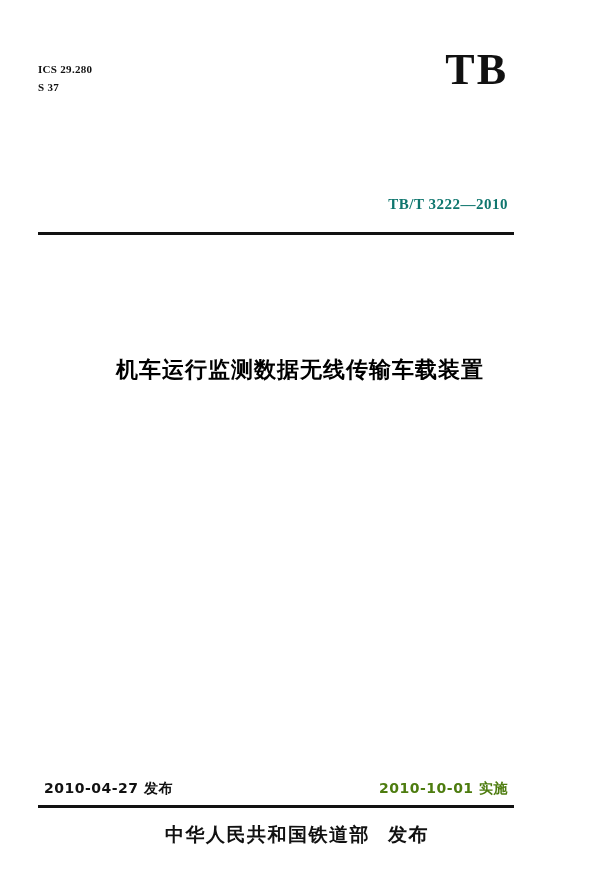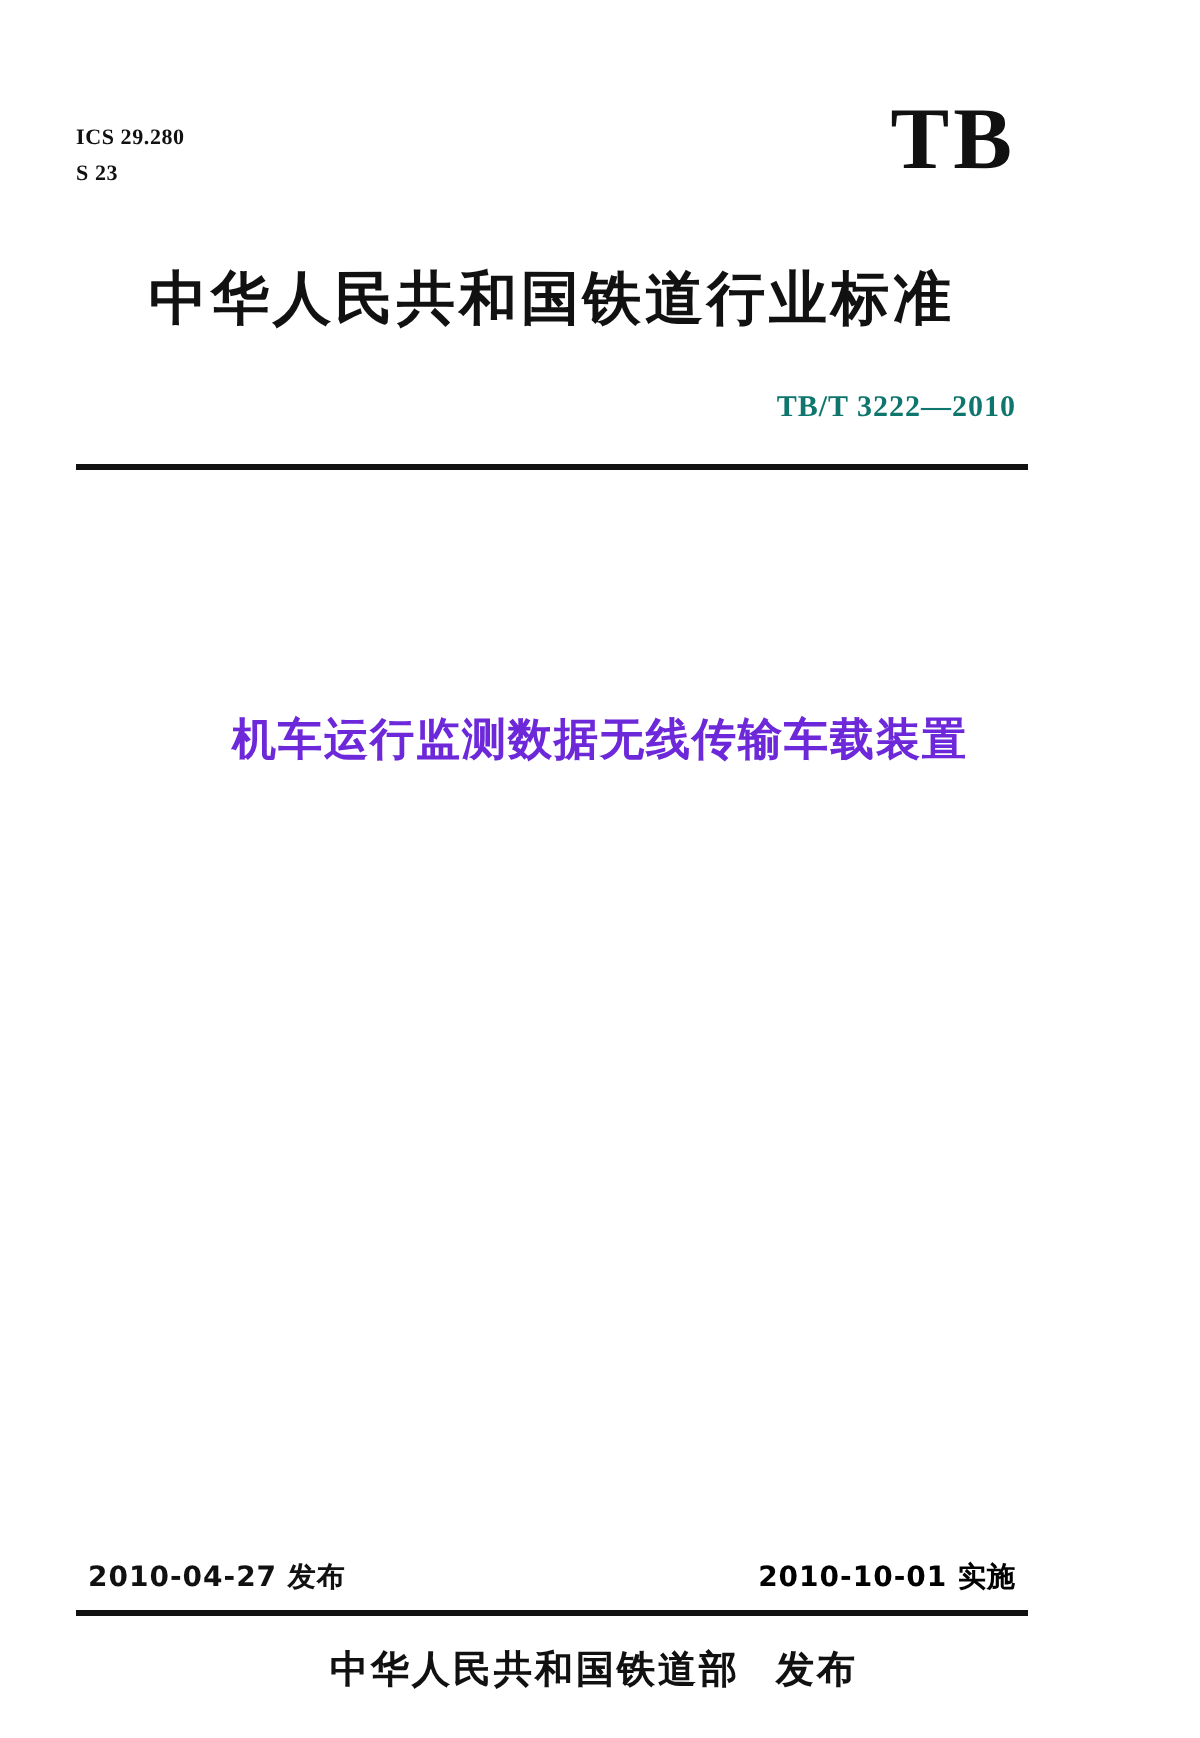--- a/index.html
+++ b/index.html
@@ -84,21 +84,21 @@
   
   .subject-cn {
     position: absolute;
     left: 0;
     right: 0;
     top: 355px;
     text-align: center;
     font-family: "DejaVu Sans", sans-serif;
     font-size: 22px;
     font-weight: bold;
-    color: #6d28d9;
+    color: #000000;
     letter-spacing: 1px;
     padding-left: 48px;
   }
 
   
   .subject-en {
     position: absolute;
     left: 0;
     right: 0;
     top: 410px;
@@ -121,21 +121,21 @@
     color: #111;
     letter-spacing: 0.5px;
   }
   .effective-date {
     position: absolute;
     right: 44px;
     top: 780px;
     font-family: "DejaVu Sans", sans-serif;
     font-size: 14px;
     font-weight: bold;
-    color: #000000;
+    color: #4d7c0f;
     letter-spacing: 0.5px;
   }
 
   
   .footer-rule {
     position: absolute;
     left: 38px;
     right: 38px;
     top: 805px;
     height: 3px;
@@ -160,26 +160,25 @@
     margin-left: 18px;
   }
 </style>
 </head>
 <body>
 
 <div class="page">
 
   <div class="ics-block">
     <div>ICS 29.280</div>
-    <div>S 23</div>
+    <div>S 37</div>
   </div>
 
   <div class="tb-logo">TB</div>
 
-  <div class="std-title">中华人民共和国铁道行业标准</div>
 
   <div class="std-number">TB/T 3222—2010</div>
 
   <div class="header-rule"></div>
 
   <div class="subject-cn">机车运行监测数据无线传输车载装置</div>
 
 
   <div class="issue-date">2010-04-27 发布</div>
 

